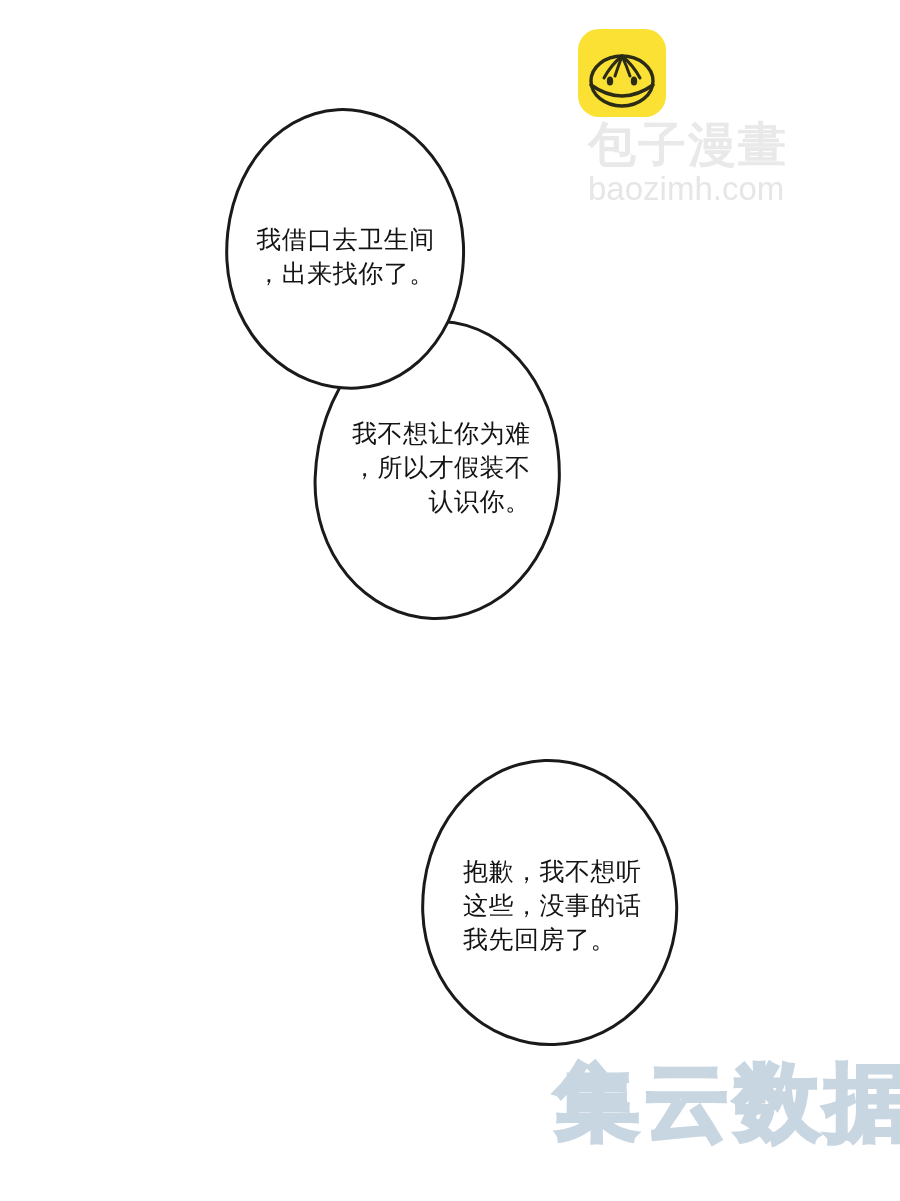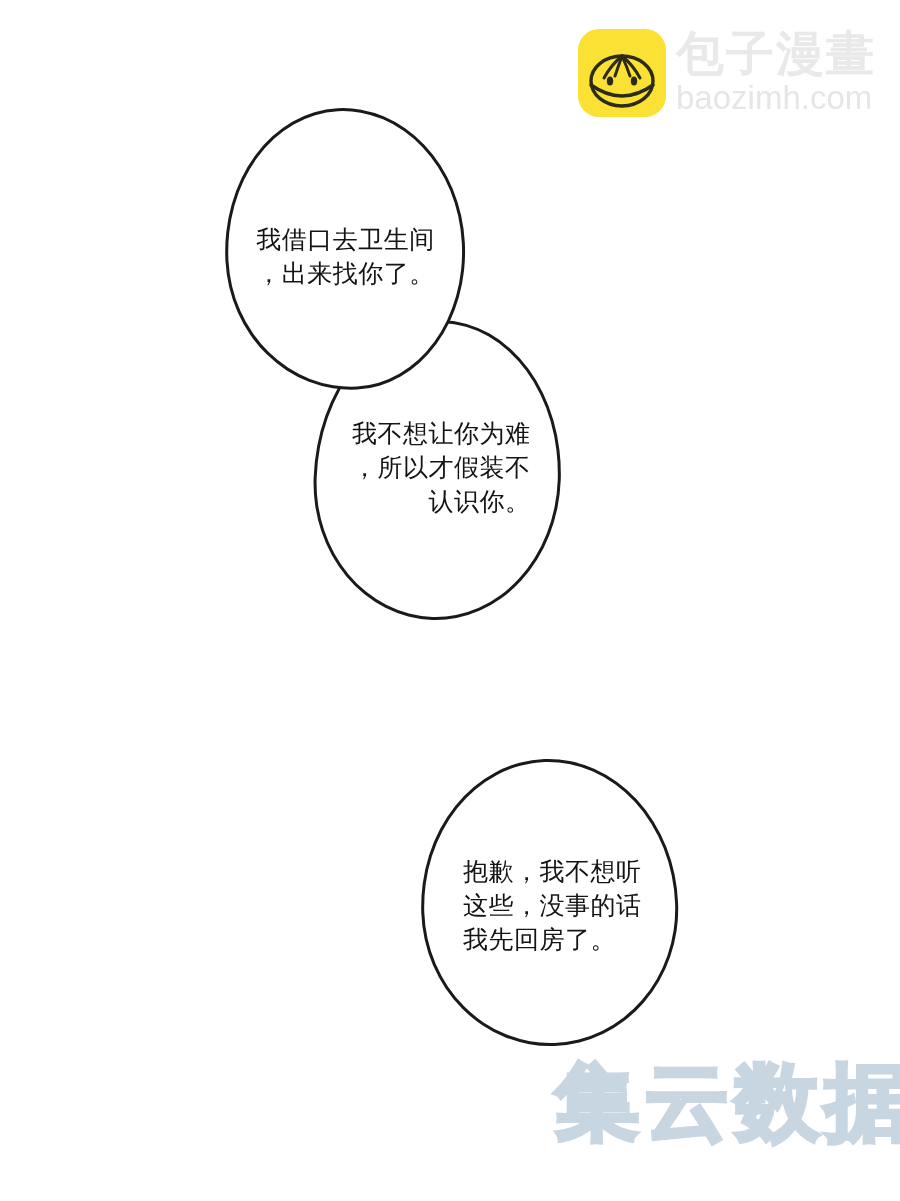--- a/index.html
+++ b/index.html
@@ -25,21 +25,21 @@
   }
 
   
   .site-watermark {
     position: absolute;
     left: 578px;
     top: 26px;
     width: 312px;
     height: 100px;
     display: flex;
-    flex-direction: row;
+    flex-direction: column;
     align-items: flex-start;
   }
   .bun-logo {
     width: 88px;
     height: 88px;
     border-radius: 21px;
     background: #fbe134;
     position: relative;
     flex: 0 0 auto;
     margin-top: 3px;

